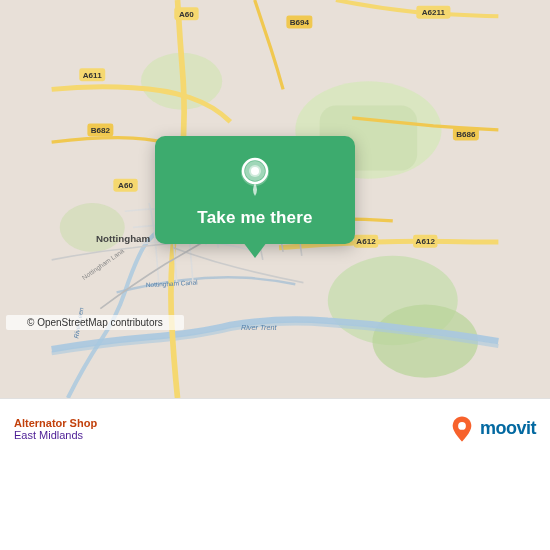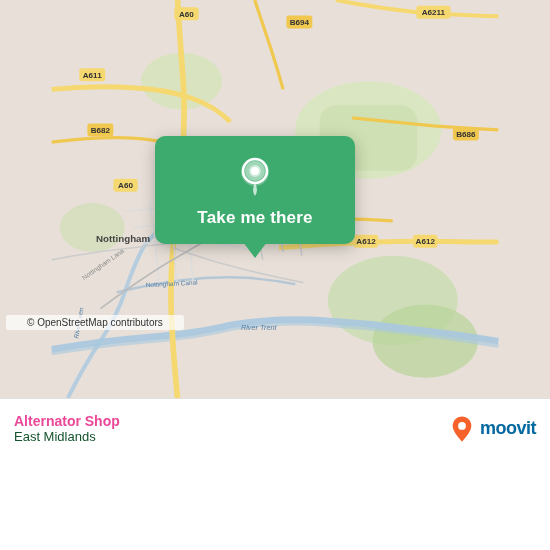--- a/index.html
+++ b/index.html
@@ -81,28 +81,28 @@
       padding: 0 14px;
       border-top: 1px solid #e0e0e0;
       position: relative;
     }
 
     .footer-text {
       flex: 1;
     }
 
     .footer-title {
-      font-size: 14px;
+      font-size: 11px;
       font-weight: 700;
-      color: #ec4899;
+      color: #c2410c;
     }
 
     .footer-subtitle {
-      font-size: 13px;
-      color: #14532d;
+      font-size: 11px;
+      color: #4c1d95;
     }
 
     .moovit-logo {
       display: flex;
       align-items: center;
       gap: 4px;
     }
 
     .moovit-pin {
       width: 28px;

